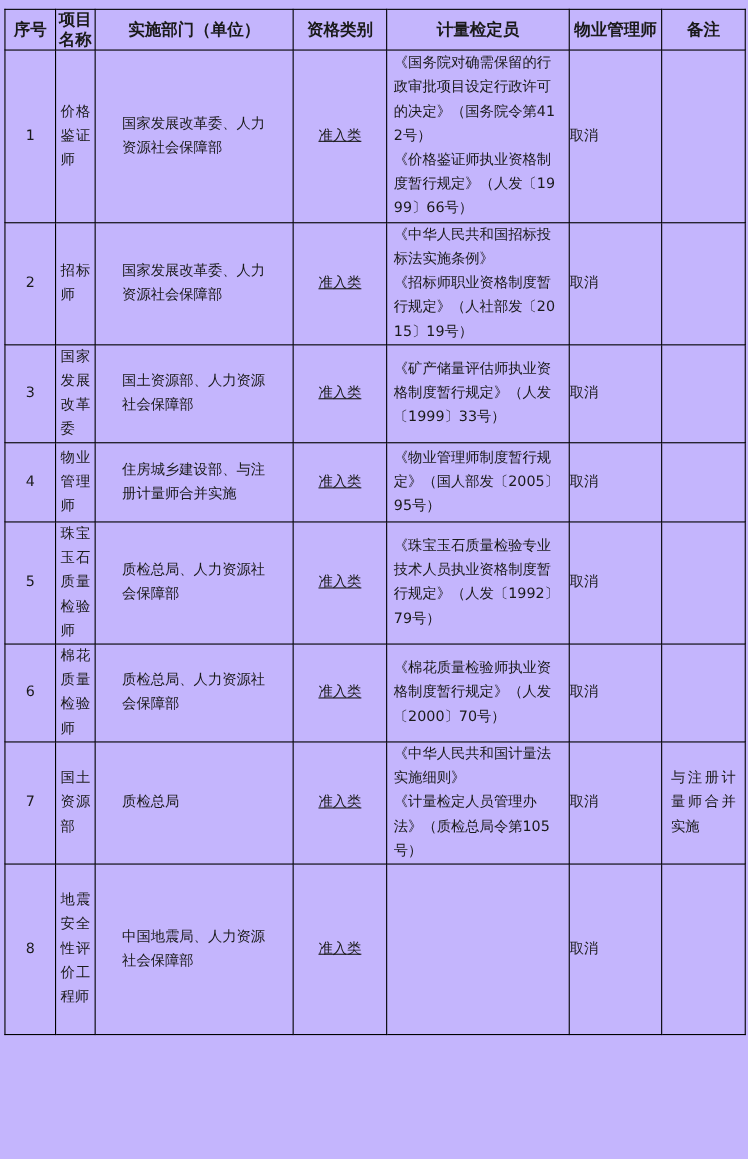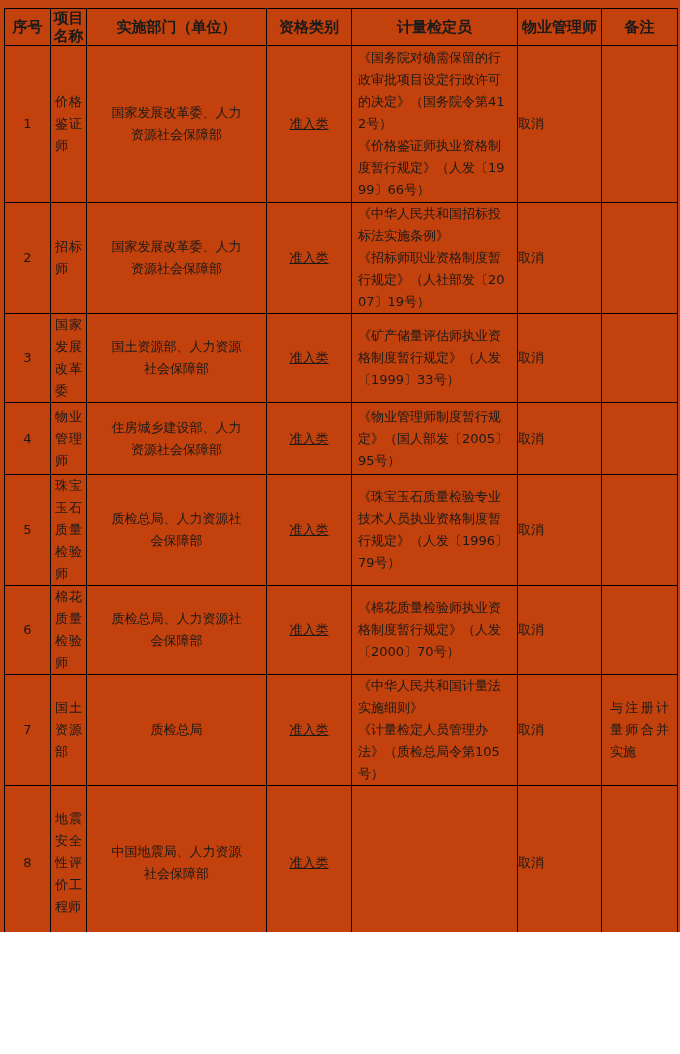--- a/index.html
+++ b/index.html
@@ -4,22 +4,22 @@
 <style>
   html, body {
     margin: 0;
     padding: 0;
     background: #ffffff;
     font-family: "DejaVu Sans", "Liberation Sans", sans-serif;
     color: #1a1a1a;
   }
   .page {
     width: 680px;
-    height: 932px;
-    background: #c2410c;
+    height: 1054px;
+    background: #c4b5fd;
     box-sizing: border-box;
     padding: 8px 3px 0 4px;
   }
   table.doc-table {
     border-collapse: collapse;
     table-layout: fixed;
     width: 673px;
   }
   .doc-table th, .doc-table td {
     border: 1px solid #000000;
@@ -46,21 +46,21 @@
   tbody tr:nth-child(3) { height: 87px; }
   tbody tr:nth-child(4) { height: 72px; }
   tbody tr:nth-child(5) { height: 109px; }
   tbody tr:nth-child(6) { height: 88px; }
   tbody tr:nth-child(7) { height: 89px; }
   tbody tr:nth-child(8) { height: 155px; }
   tbody tr:nth-child(9) { height: 135px; }
 
   td.c-index    { text-align: center; }
   td.c-name     { text-align: justify; word-break: break-all; padding: 0 4px; }
-  td.c-dept     { text-align: center;    word-break: break-all; padding: 0 24px; }
+  td.c-dept     { text-align: left;    word-break: break-all; padding: 0 24px; }
   td.c-cat      { text-align: center; text-decoration: underline; }
   td.c-basis    { text-align: left;    word-break: break-all; padding: 0 6px; }
   td.c-decision { text-align: left; }
   td.c-note     { text-align: justify; word-break: break-all; padding: 0 8px; }
   td.c-basis .basis-item { text-align: left; }
 </style>
 </head>
 <body>
 
 <div class="page">
@@ -98,54 +98,54 @@
           <td class="c-decision">取消</td>
           <td class="c-note"></td>
         </tr>
         <tr>
           <td class="c-index">2</td>
           <td class="c-name">招标师</td>
           <td class="c-dept">国家发展改革委、人力资源社会保障部</td>
           <td class="c-cat">准入类</td>
           <td class="c-basis">
             <div class="basis-item">《中华人民共和国招标投标法实施条例》</div>
-            <div class="basis-item">《招标师职业资格制度暂行规定》（人社部发〔2007〕19号）</div>
+            <div class="basis-item">《招标师职业资格制度暂行规定》（人社部发〔2015〕19号）</div>
           </td>
           <td class="c-decision">取消</td>
           <td class="c-note"></td>
         </tr>
         <tr>
           <td class="c-index">3</td>
           <td class="c-name">国家发展改革委</td>
           <td class="c-dept">国土资源部、人力资源社会保障部</td>
           <td class="c-cat">准入类</td>
           <td class="c-basis">
             <div class="basis-item">《矿产储量评估师执业资格制度暂行规定》（人发〔1999〕33号）</div>
           </td>
           <td class="c-decision">取消</td>
           <td class="c-note"></td>
         </tr>
         <tr>
           <td class="c-index">4</td>
           <td class="c-name">物业管理师</td>
-          <td class="c-dept">住房城乡建设部、人力资源社会保障部</td>
+          <td class="c-dept">住房城乡建设部、与注册计量师合并实施</td>
           <td class="c-cat">准入类</td>
           <td class="c-basis">
             <div class="basis-item">《物业管理师制度暂行规定》（国人部发〔2005〕95号）</div>
           </td>
           <td class="c-decision">取消</td>
           <td class="c-note"></td>
         </tr>
         <tr>
           <td class="c-index">5</td>
           <td class="c-name">珠宝玉石质量检验师</td>
           <td class="c-dept">质检总局、人力资源社会保障部</td>
           <td class="c-cat">准入类</td>
           <td class="c-basis">
-            <div class="basis-item">《珠宝玉石质量检验专业技术人员执业资格制度暂行规定》（人发〔1996〕79号）</div>
+            <div class="basis-item">《珠宝玉石质量检验专业技术人员执业资格制度暂行规定》（人发〔1992〕79号）</div>
           </td>
           <td class="c-decision">取消</td>
           <td class="c-note"></td>
         </tr>
         <tr>
           <td class="c-index">6</td>
           <td class="c-name">棉花质量检验师</td>
           <td class="c-dept">质检总局、人力资源社会保障部</td>
           <td class="c-cat">准入类</td>
           <td class="c-basis">

